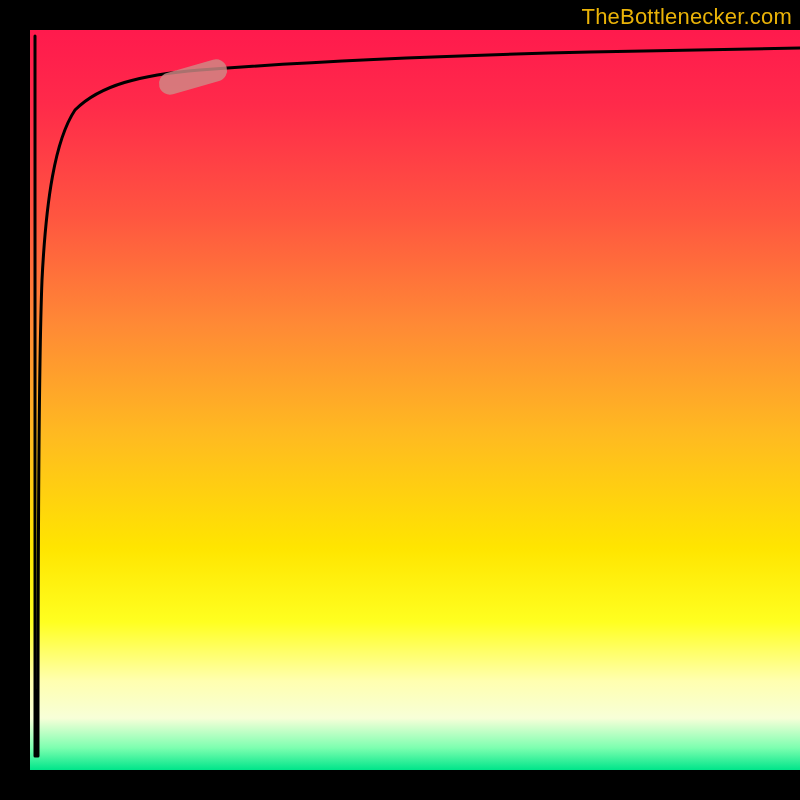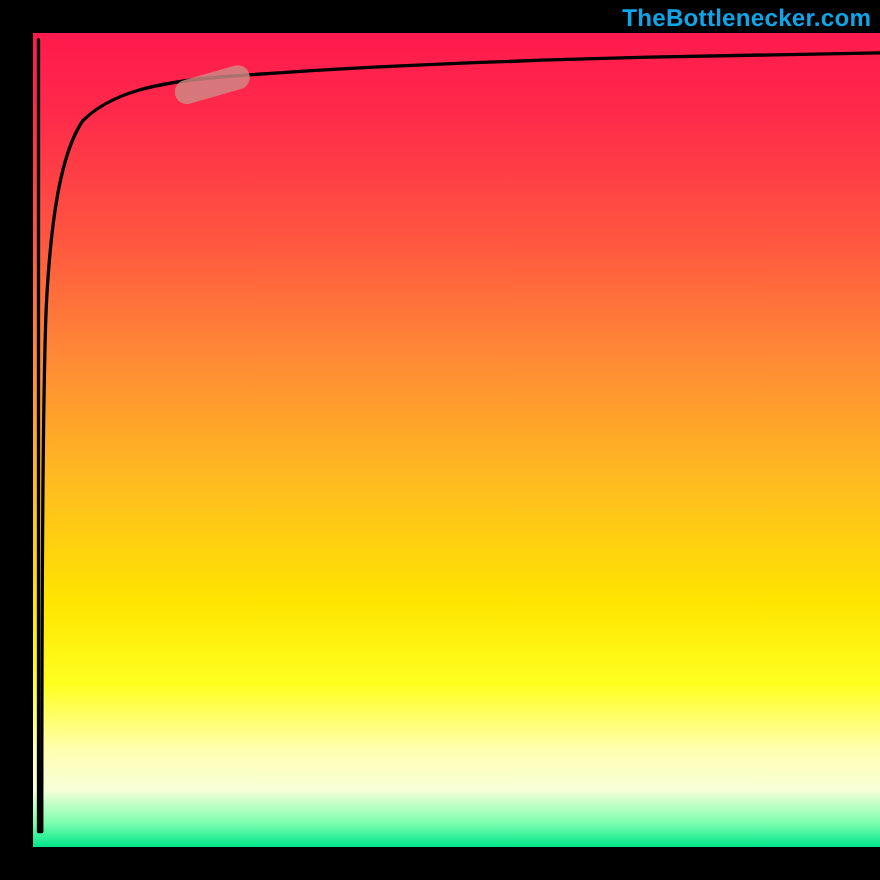--- a/index.html
+++ b/index.html
@@ -14,23 +14,23 @@
   .stage {
     position: relative;
     width: 800px;
     height: 800px;
     background: #000;
   }
   .watermark {
     position: absolute;
     top: 4px;
     right: 8px;
-    color: #0ea5e9;
+    color: #eab308;
     font-size: 22px;
-    font-weight: 700;
+    font-weight: 400;
     letter-spacing: 0.2px;
     z-index: 10;
   }
   .plot-area {
     position: absolute;
     left: 30px;
     top: 30px;
     width: 770px;
     height: 740px;
     overflow: hidden;

